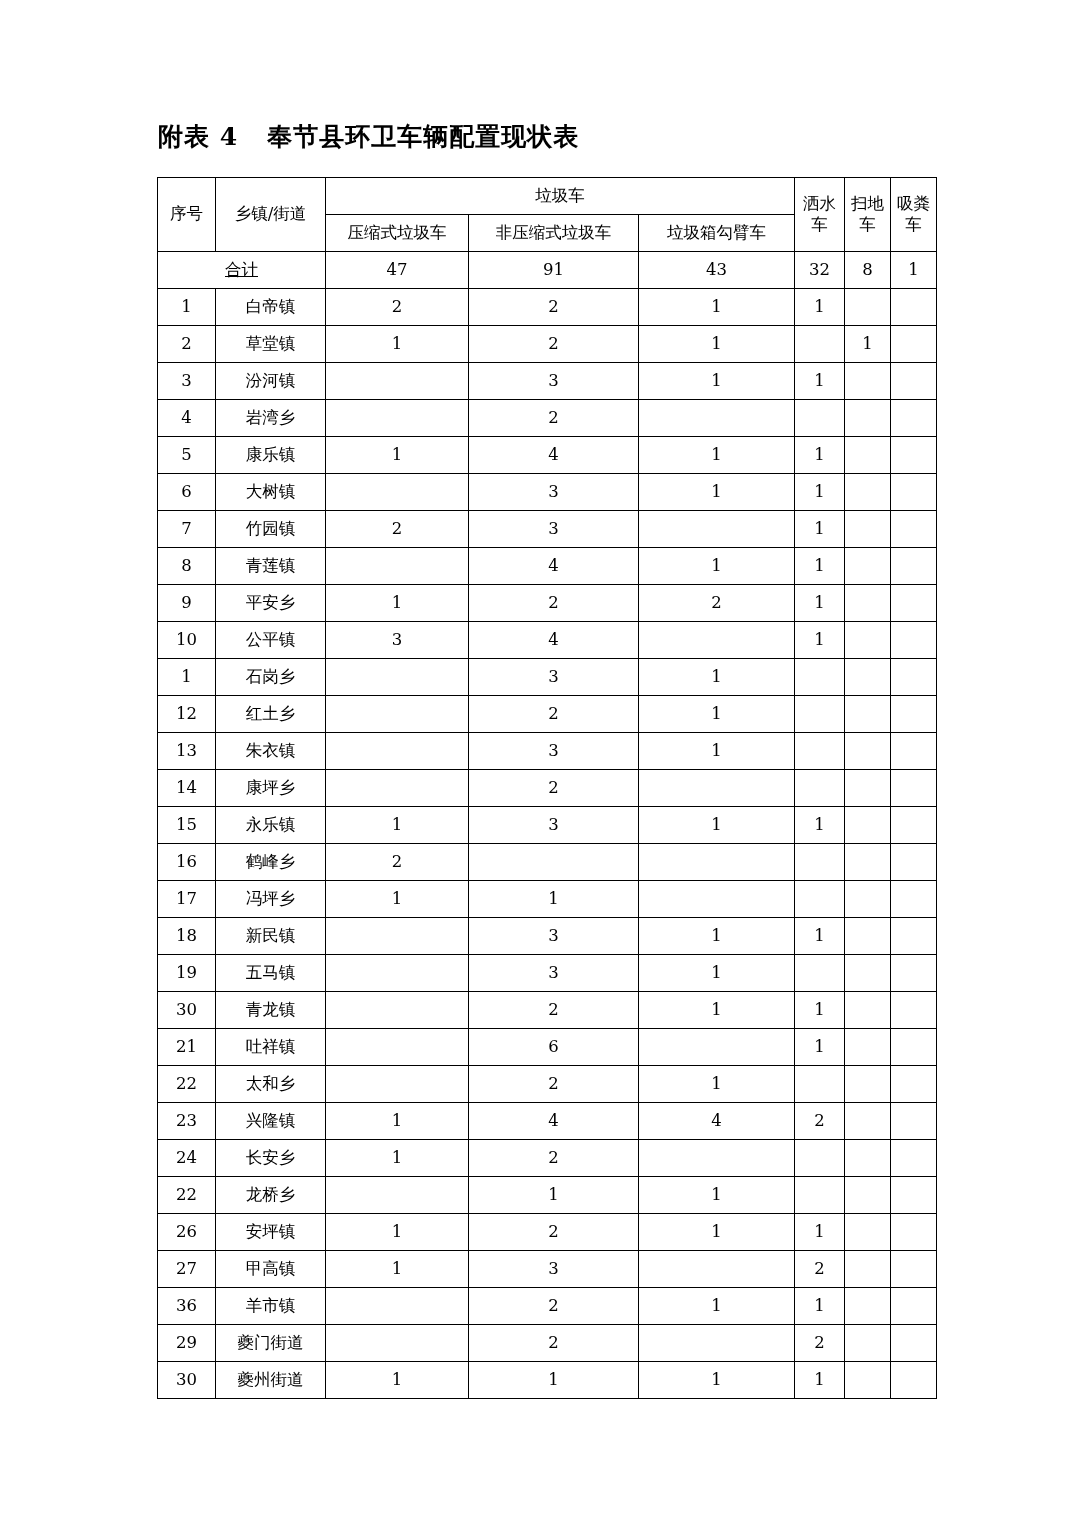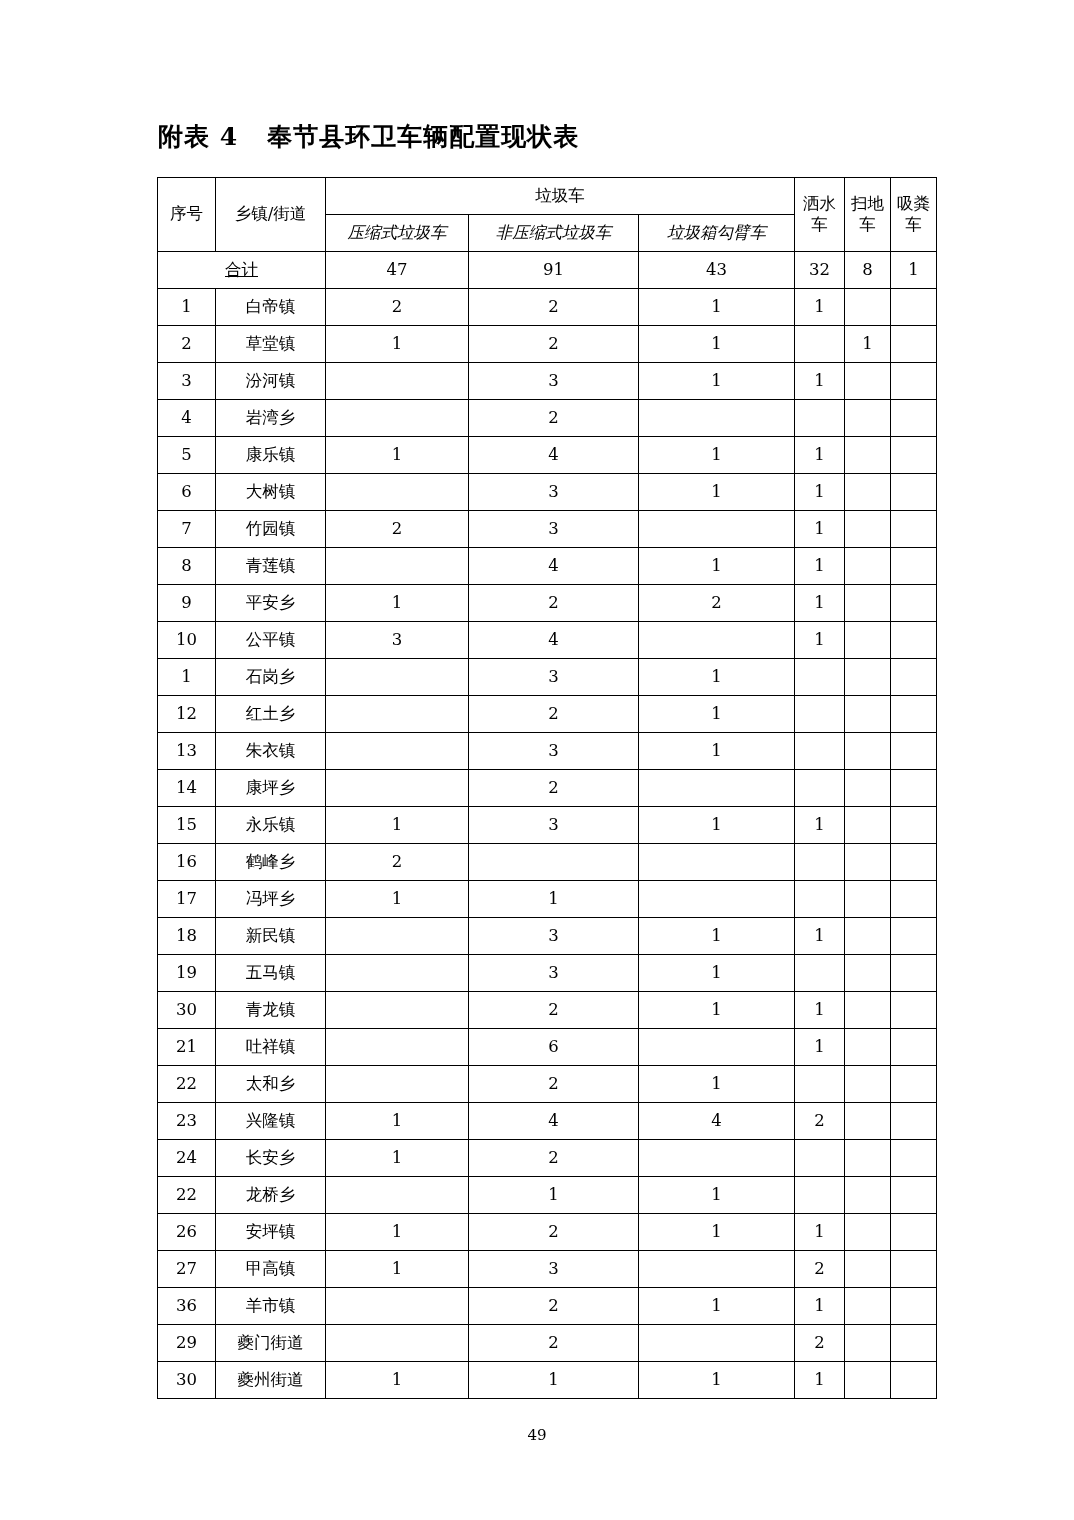--- a/index.html
+++ b/index.html
@@ -45,21 +45,20 @@
     font-size: 16.5px;
     padding: 0;
     height: 36px;
     line-height: 1.25;
   }
   .hdr-cn {
     font-size: 17px;
   }
   .hdr-small {
     font-size: 15.5px;
-    font-style: italic;
   }
   .col-seq { width: 58px; }
   .col-town { width: 110px; }
   .col-c1 { width: 143px; }
   .col-c2 { width: 170px; }
   .col-c3 { width: 156px; }
   .col-w { width: 50px; }
   .col-s { width: 46px; }
   .col-f { width: 46px; }
   .num-cell { font-size: 16.5px; }
@@ -414,14 +413,13 @@
           <td class="num-cell">1</td>
           <td class="num-cell">1</td>
           <td class="num-cell">1</td>
           <td class="num-cell">1</td>
           <td class="num-cell"></td>
           <td class="num-cell"></td>
         </tr>
       </tbody>
   </table>
 
-  <div class="page-number">49</div>
 </div>
 
 </body></html>

